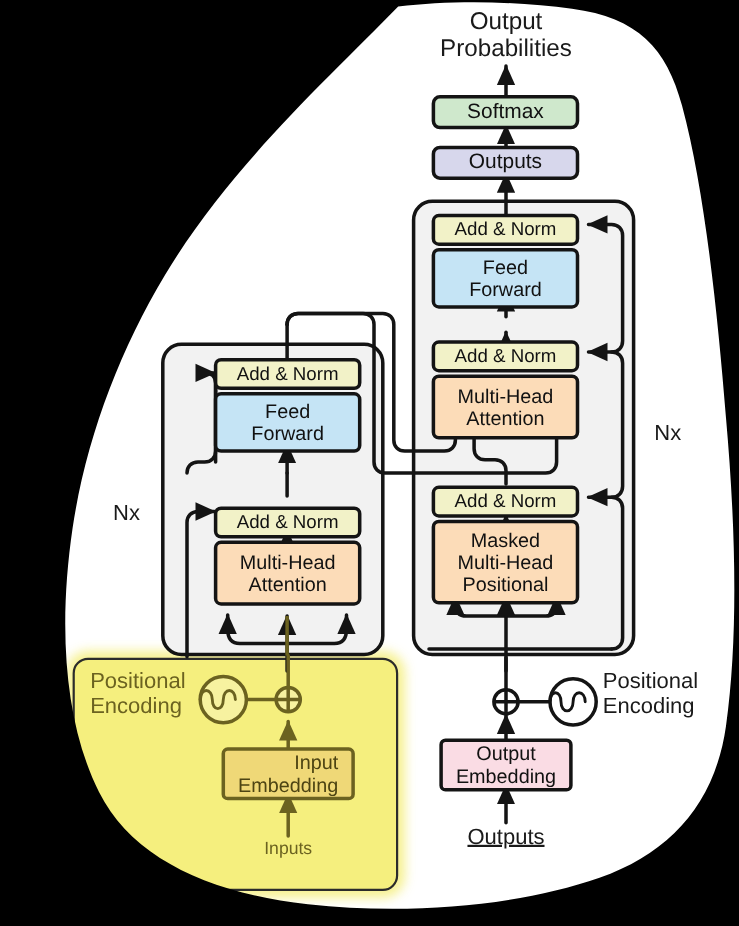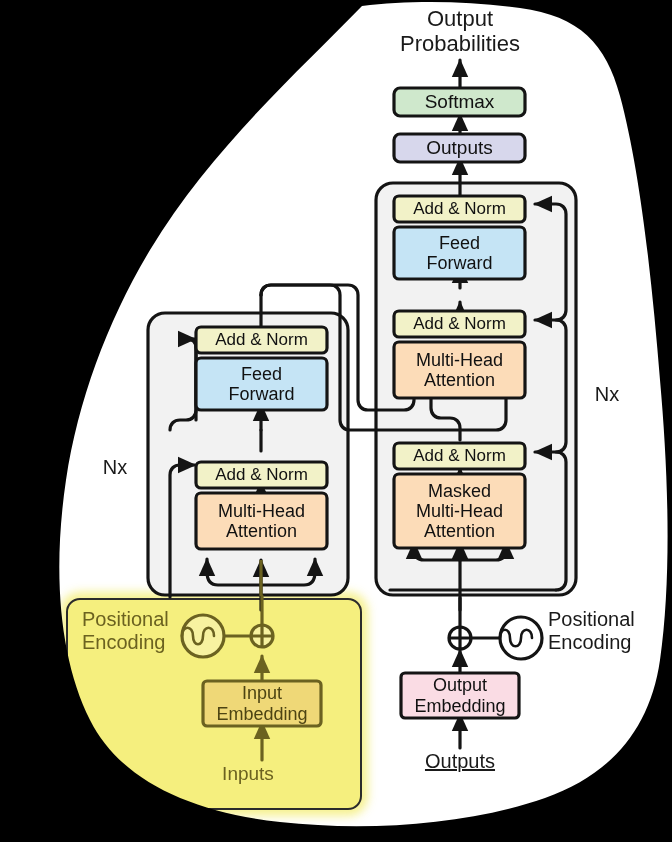--- a/index.html
+++ b/index.html
@@ -22,21 +22,21 @@
     pointer-events:none;
   }
   .boxlabel{
     position:absolute;z-index:25;
     display:flex;align-items:center;justify-content:center;
     text-align:center;line-height:1.12;
     color:#111;
     white-space:pre-line;
   }
   .hl-label{color:#6b6220;}
-  .hl-boxlabel{color:#4d4413;}
+  .hl-boxlabel{color:#4d4413;text-align:right;}
   #highlight{
     position:absolute;
     z-index:5;
     background:#f5ef7e;
     border:2px solid #2b2b2b;
     border-radius:14px;
     box-shadow:0 0 10px 6px rgba(245,239,126,.85);
   }
 </style>
 </head>
@@ -175,37 +175,37 @@
 
   <div class="boxlabel" style="left:394px;top:196px;width:131px;height:26px;font-size:17px;">Add &amp; Norm</div>
   <div class="boxlabel" style="left:394px;top:227px;width:131px;height:52px;font-size:18px;">Feed
 Forward</div>
   <div class="boxlabel" style="left:394px;top:311px;width:131px;height:26px;font-size:17px;">Add &amp; Norm</div>
   <div class="boxlabel" style="left:394px;top:342px;width:131px;height:56px;font-size:18px;">Multi-Head
 Attention</div>
   <div class="boxlabel" style="left:394px;top:443px;width:131px;height:26px;font-size:17px;">Add &amp; Norm</div>
   <div class="boxlabel" style="left:394px;top:474px;width:131px;height:74px;font-size:18px;">Masked
 Multi-Head
-Attention</div>
+Positional</div>
 
   <div class="boxlabel" style="left:196px;top:327px;width:131px;height:26px;font-size:17px;">Add &amp; Norm</div>
   <div class="boxlabel" style="left:196px;top:358px;width:131px;height:52px;font-size:18px;">Feed
 Forward</div>
   <div class="boxlabel" style="left:196px;top:462px;width:131px;height:26px;font-size:17px;">Add &amp; Norm</div>
   <div class="boxlabel" style="left:196px;top:493px;width:131px;height:56px;font-size:18px;">Multi-Head
 Attention</div>
 
   <div class="lbl" style="left:88px;top:456px;width:54px;font-size:20px;">Nx</div>
   <div class="lbl" style="left:580px;top:383px;width:54px;font-size:20px;">Nx</div>
 
   <div class="lbl hl-label" style="left:82px;top:608px;width:130px;font-size:20px;text-align:left;">Positional
 Encoding</div>
   <div class="boxlabel hl-boxlabel" style="left:203px;top:681px;width:118px;height:45px;font-size:18px;">Input
 Embedding</div>
-  <div class="lbl hl-label" style="left:188px;top:763px;width:120px;font-size:19px;">Inputs</div>
+  <div class="lbl hl-label" style="left:202px;top:763px;width:120px;font-size:16px;">Inputs</div>
 
   <div class="lbl" style="left:548px;top:608px;width:132px;font-size:20px;text-align:left;">Positional
 Encoding</div>
   <div class="boxlabel" style="left:401px;top:673px;width:118px;height:45px;font-size:18px;">Output
 Embedding</div>
   <div class="lbl" style="left:400px;top:750px;width:120px;font-size:20px;text-decoration:underline;">Outputs</div>
 
   <svg id="mask" viewBox="0 0 672 842">
     <path fill="#000000" fill-rule="evenodd" d="M0,0 H672 V842 H0 Z
          M362,6 C300,70 210,150 150,250

